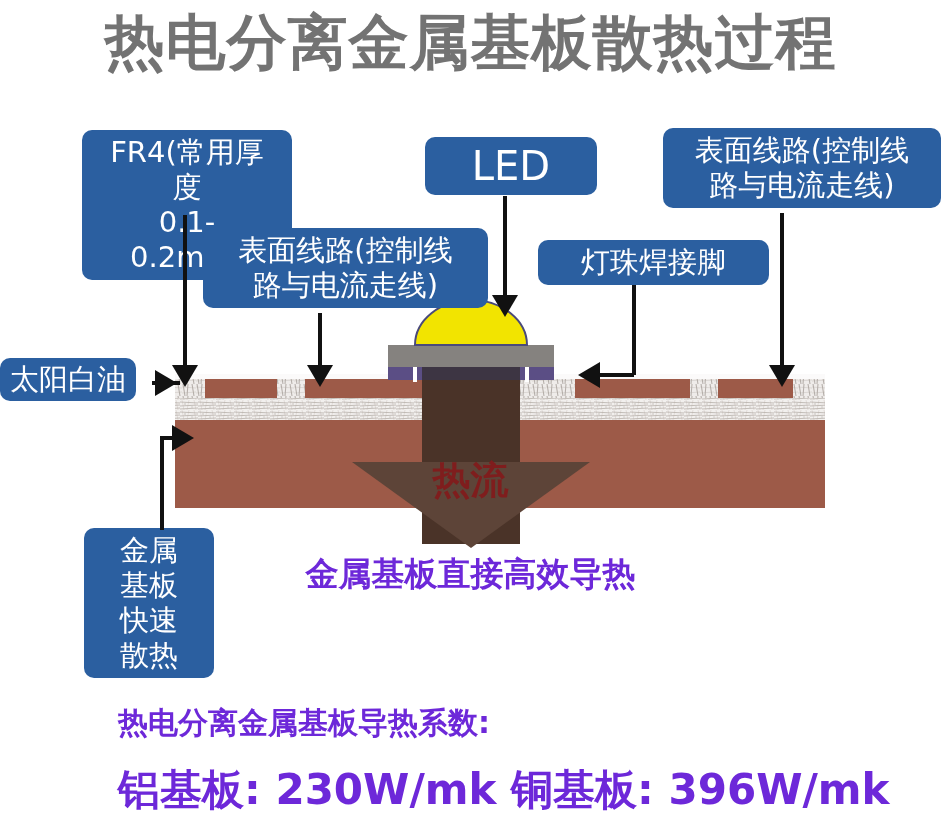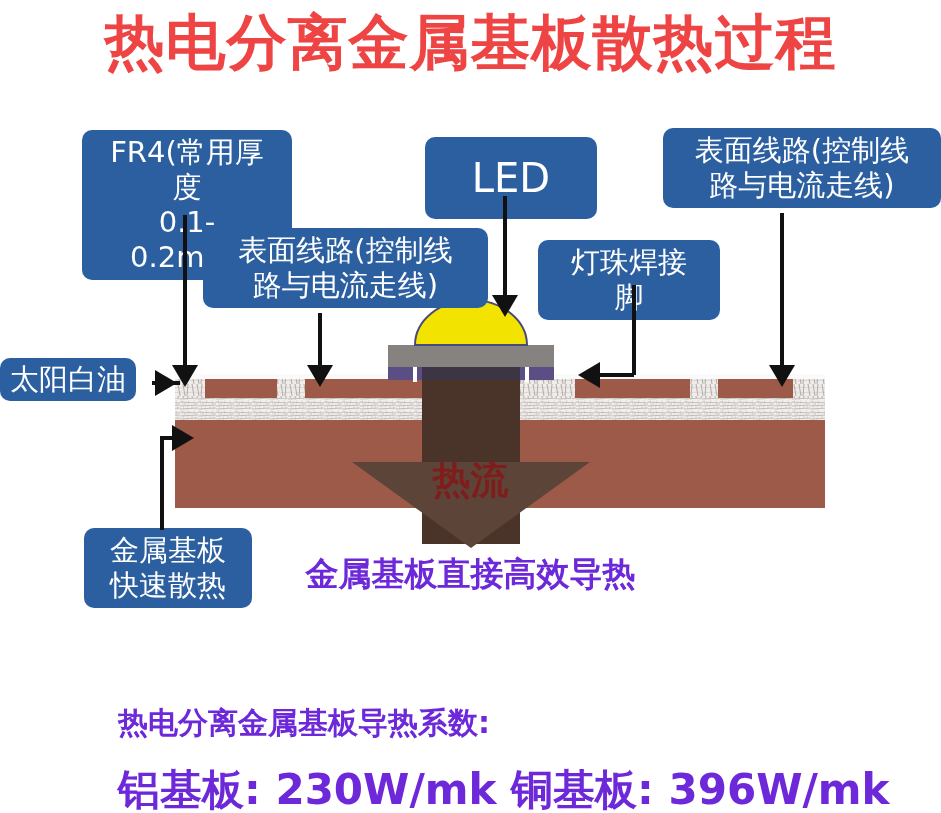--- a/index.html
+++ b/index.html
@@ -19,21 +19,21 @@
   
   #page-title {
     position: absolute;
     left: 0;
     top: 2px;
     width: 941px;
     text-align: center;
     font-size: 60px;
     font-weight: bold;
     letter-spacing: 1px;
-    color: #ef4444;
+    color: #737373;
     line-height: 80px;
     white-space: nowrap;
   }
 
   
   .callout {
     position: absolute;
     background: #2b5fa0;
     color: #ffffff;
     border-radius: 10px;
@@ -186,39 +186,39 @@
 <div class="callout" style="left:82px; top:130px; width:210px;">FR4(常用厚度
 0.1-0.2mm)</div>
 <div class="leader leader-v" style="left:183px; top:215px; height:155px;"></div>
 <div class="arrowhead-down" style="left:172px; top:365px;"></div>
 
 <div class="callout" style="left:203px; top:228px; width:285px;">表面线路(控制线
 路与电流走线)</div>
 <div class="leader leader-v" style="left:318px; top:313px; height:57px;"></div>
 <div class="arrowhead-down" style="left:307px; top:365px;"></div>
 
-<div class="callout" style="left:425px; top:137px; width:172px; font-size:40px; line-height:50px; padding:16px 9px;">LED</div>
+<div class="callout" style="left:425px; top:137px; width:172px; font-size:40px; line-height:50px; padding:4px 9px;">LED</div>
 <div class="leader leader-v" style="left:503px; top:196px; height:103px;"></div>
 <div class="arrowhead-down" style="left:492px; top:295px;"></div>
 
-<div class="callout" style="left:538px; top:240px; width:182px;">灯珠焊接脚</div>
+<div class="callout" style="left:538px; top:240px; width:231px;">灯珠焊接脚</div>
 <div class="leader leader-v" style="left:632px; top:285px; height:90px;"></div>
 <div class="leader leader-h" style="left:596px; top:373px; width:38px;"></div>
 <div class="arrowhead-left" style="left:578px; top:362px;"></div>
 
 <div class="callout" style="left:663px; top:128px; width:278px;">表面线路(控制线
 路与电流走线)</div>
 <div class="leader leader-v" style="left:780px; top:213px; height:157px;"></div>
 <div class="arrowhead-down" style="left:769px; top:365px;"></div>
 
 <div class="callout" style="left:0px; top:358px; width:136px; padding:4px 6px;">太阳白油</div>
 <div class="leader leader-h" style="left:152px; top:381px; width:28px;"></div>
 <div class="arrowhead-right" style="left:155px; top:370px;"></div>
 
-<div class="callout" style="left:84px; top:528px; width:168px;">金属基板
+<div class="callout" style="left:84px; top:528px; width:130px;">金属基板
 快速散热</div>
 <div class="leader leader-v" style="left:160px; top:438px; height:92px;"></div>
 <div class="leader leader-h" style="left:160px; top:436px; width:30px;"></div>
 <div class="arrowhead-right" style="left:172px; top:425px;"></div>
 
 <div class="caption" id="caption-under-arrow">金属基板直接高效导热</div>
 
 <div class="caption" id="spec-title">热电分离金属基板导热系数:</div>
 
 <div class="caption" id="spec-values">铝基板: 230W/mk  铜基板: 396W/mk</div>

